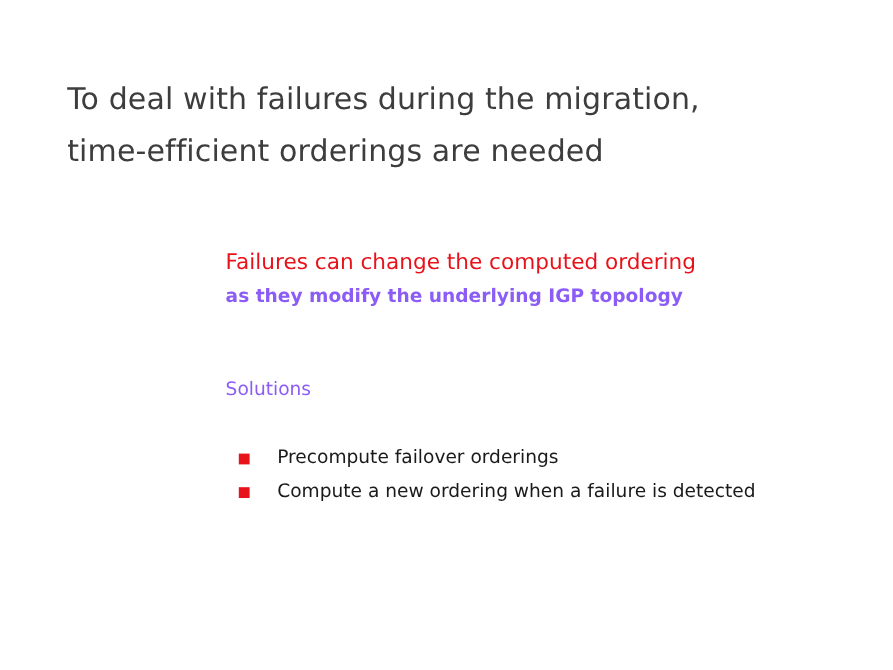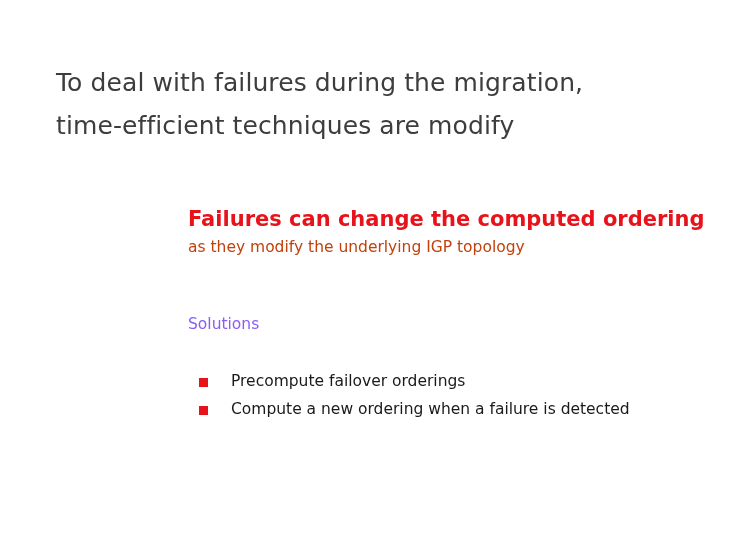--- a/index.html
+++ b/index.html
@@ -33,32 +33,32 @@
   .title-line {
     display: block;
   }
   .body-block {
     position: absolute;
     left: 188px;
     top: 208px;
     width: 520px;
   }
   .highlight {
-    font-size: 21px;
+    font-size: 18px;
     color: #e8121a;
     line-height: 22px;
     margin: 0 0 6px 0;
-    font-weight: 700;
+    font-weight: 400;
   }
   .subline {
     font-size: 15.5px;
-    color: #c2410c;
+    color: #8b5cf6;
     line-height: 22px;
     margin: 0;
-    font-weight: 400;
+    font-weight: 700;
   }
   .solutions-label {
     position: absolute;
     left: 188px;
     top: 313px;
     font-size: 15.5px;
     color: #8b5cf6;
     line-height: 22px;
   }
   .bullets {
@@ -88,21 +88,21 @@
     display: block;
   }
 </style>
 </head>
 <body>
 
 <div class="slide">
 
   <h1 class="title">
     <span class="title-line">To deal with failures during the migration,</span>
-    <span class="title-line">time-efficient techniques are modify</span>
+    <span class="title-line">time-efficient orderings are needed</span>
   </h1>
 
   <div class="body-block">
     <p class="highlight">Failures can change the computed ordering</p>
     <p class="subline">as they modify the underlying IGP topology</p>
   </div>
 
   <div class="solutions-label">Solutions</div>
 
   <ul class="bullets">

